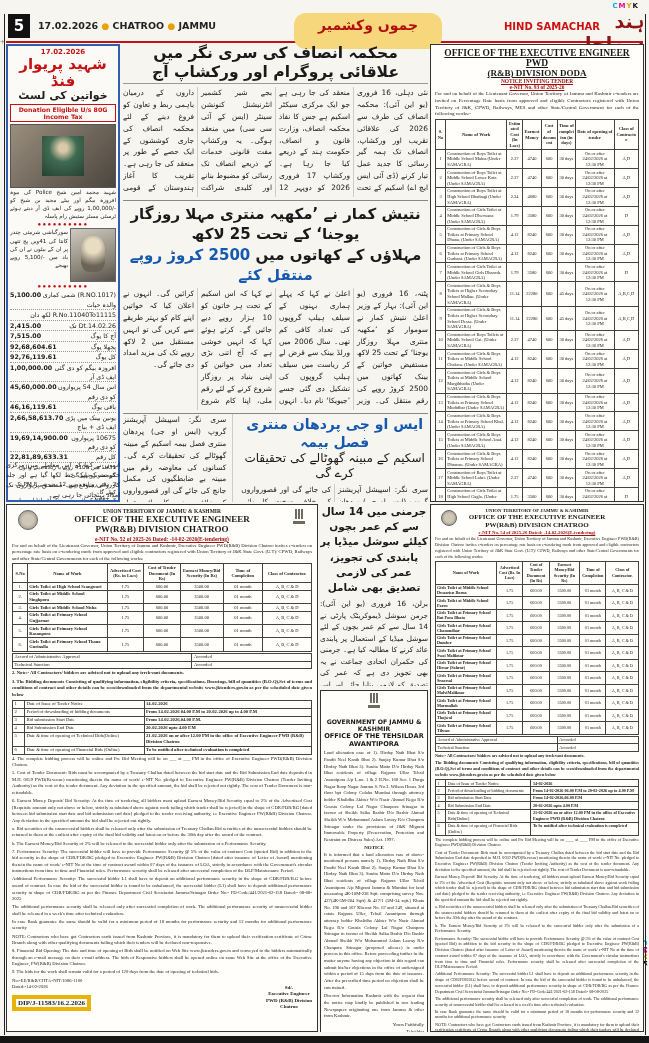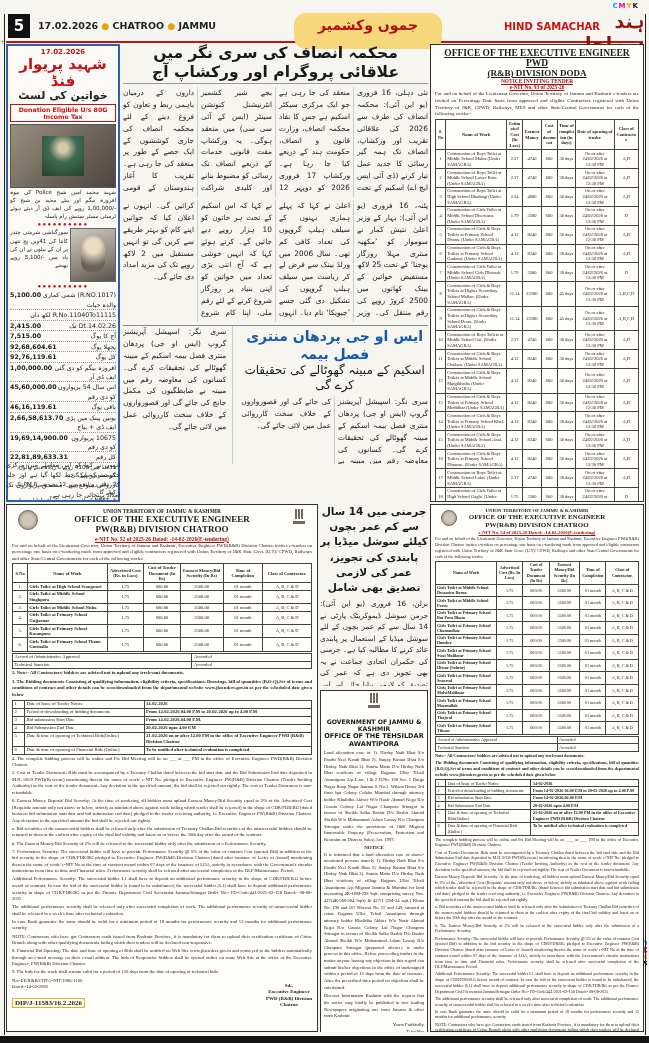--- a/index.html
+++ b/index.html
@@ -103,21 +103,21 @@
   .bodyD{font-size:7.2px;line-height:1.6;text-align:justify;margin-top:3px;height:88px;overflow:hidden;}
   #awn{margin-top:4px;border:1px solid #333;background:#fffefb;padding:2px 3px;height:398px;box-sizing:border-box;overflow:hidden;}
   .awn-g{font-size:6.2px;font-weight:bold;text-align:center;margin-top:1px;font-family:"DejaVu Sans",sans-serif;}
   .awn-o{font-size:6.6px;font-weight:bold;text-align:center;font-family:"DejaVu Sans",sans-serif;}
   .awn-p{font-size:4.6px;line-height:1.45;text-align:justify;margin-top:2px;}
   .awn-n{font-size:5px;font-weight:bold;text-align:center;margin:1px 0;}
   .awn-sign{font-size:4.8px;text-align:right;line-height:1.4;margin-top:2px;}
   .accord td{font-size:4.6px;}
   .p-terms p{margin:0 0 1.5px 0;}
   .ref-row{display:flex;justify-content:space-between;align-items:flex-end;}
-  .dipbig{font-size:7px;font-weight:bold;border:1px solid #eab308;padding:0 2px;display:inline-block;}
+  .dipbig{font-size:7px;font-weight:bold;border:4px solid #eab308;padding:0 2px;display:inline-block;}
 </style>
 </head>
 <body>
 
 <div id="page">
 
   <div class="reg" style="left:0;top:36px;">+</div>
   <div class="cmyk" style="right:10px;top:2px;"><b>C</b><b>M</b><b>Y</b><b>K</b></div>
   <div class="cmyk vert"><b>C</b><b>M</b><b>Y</b><b>K</b></div>
   <div class="edge-l"></div>
@@ -219,20 +219,24 @@
         <div class="ad-note">3. NEFT کے لئے یونین بینک آف انڈیا وسول بازار جالندھر A/C 308302010024188 IFSC Code:UBIN0530832</div>
       </div>
 
   </div>
   <div id="ad-tail" class="ur">انہوں نے کہا کہ اس معاملے میں مرکزی حکومت کو ایک خط لکھا گیا ہے اور جلد کارروائی متوقع ہے۔ مستحق پریواروں تک امداد پہنچائی جا رہی ہے۔</div>
 
   <div id="mid">
     <div class="hlA ur">محکمہ انصاف کی سری نگر میں علاقائی پروگرام اور ورکشاپ آج</div>
     <div class="bodyA ur">نئی دہلی، 16 فروری (یو این آئی): محکمہ انصاف کی طرف سے 2026 کی علاقائی تقریب اور ورکشاپ، انصاف تک ہمہ گیر رسائی کا جدید عمل تیار کرنے (ڈی آئی ایس ایچ اے) اسکیم کے تحت منعقد کی جا رہی ہے جو ایک مرکزی سیکٹر اسکیم ہے جس کا نفاذ محکمہ انصاف، وزارت قانون و انصاف، حکومت ہند کے ذریعے کیا جا رہا ہے۔ ورکشاپ 17 فروری 2026 کو دوپہر 12 بجے شیر کشمیر انٹرنیشنل کنونشن سینٹر (ایس کے آئی سی سی) میں منعقد ہوگی۔ یہ ورکشاپ مفت قانونی خدمات کے ذریعے انصاف تک رسائی کو مضبوط بنانے اور کلیدی شراکت داروں کے درمیان باہمی ربط و تعاون کو فروغ دینے کے لئے محکمہ انصاف کی جاری کوششوں کے ایک حصے کے طور پر منعقد کی جا رہی ہے۔ تقریب کا آغاز ہندوستان کے قومی گیت وندے ماترم کو اجتماعی طور پر گانے کے ساتھ ہوگا جو کہ قومی گیت کے 150 سال پورے ہونے کے موقع پر ہندوستان کی تاریخ میں اس کی روح اور منفرد کردار کا جشن منانے کے لئے ہے۔</div>
 
+    <div class="hlB ur">
+      <span>نتیش کمار نے ’مکھیہ منتری مہلا روزگار یوجنا‘ کے تحت 25 لاکھ</span><br>
+      <span>مہلاؤں کے کھاتوں میں </span><span class="blue">2500 کروڑ روپے منتقل کئے</span>
+    </div>
     <div class="bodyB ur">پٹنہ، 16 فروری (یو این آئی): بہار کے وزیر اعلیٰ نتیش کمار نے سوموار کو ’مکھیہ منتری مہلا روزگار یوجنا‘ کے تحت 25 لاکھ مستفیض خواتین کے بینک کھاتوں میں 2500 کروڑ روپے کی رقم منتقل کی۔ وزیر اعلیٰ نے کہا کہ پہلے ہماری بہنوں کے سیلف ہیلپ گروپوں کی تعداد کافی کم تھی۔ سال 2006 میں ورلڈ بینک سے قرض لے کر ریاست میں سیلف ہیلپ گروپوں کی تشکیل دی گئی جسے ’جیویکا‘ نام دیا۔ انہوں نے کہا کہ اس اسکیم کے تحت ہر خاتون کو 10 ہزار روپے دیے جائیں گے۔ کرتے ہوئے کہا کہ انہیں خوشی ہے کہ آج اتنی بڑی تعداد میں خواتین کو اپنی بنیاد پر روزگار شروع کرنے کے لئے رقم ملی، اپنا کام شروع کرائیں گی۔ انہوں نے اعلان کیا کہ خواتین اپنے کام کو بہتر طریقے سے کریں گی تو انہیں مستقبل میں 2 لاکھ روپے تک کی مزید امداد دی جائے گی۔</div>
 
     <div class="rowC">
       <div class="cRight ur">سری نگر: اسپیشل آپریشنز گروپ (ایس او جی) پردھان منتری فصل بیمہ اسکیم کے مبینہ گھوٹالے کی تحقیقات کرے گی۔ کسانوں کی معاوضہ رقم میں مبینہ بے ضابطگیوں کی مکمل جانچ کی جائے گی اور قصورواروں کے خلاف سخت کارروائی عمل میں لائی جائے گی۔</div>
       <div class="cLeft">
         <div class="hlC1 ur">ایس او جی پردھان منتری فصل بیمہ</div>
         <div class="hlC2 ur">اسکیم کے مبینہ گھوٹالے کی تحقیقات کرے گی</div>
         <div class="bodyC ur">سری نگر: اسپیشل آپریشنز گروپ (ایس او جی) پردھان منتری فصل بیمہ اسکیم کے مبینہ گھوٹالے کی تحقیقات کرے گی۔ کسانوں کی معاوضہ رقم میں مبینہ بے ضابطگیوں کی مکمل جانچ کی جائے گی اور قصورواروں کے خلاف سخت کارروائی عمل میں لائی جائے گی۔</div>
       </div>
     </div>

